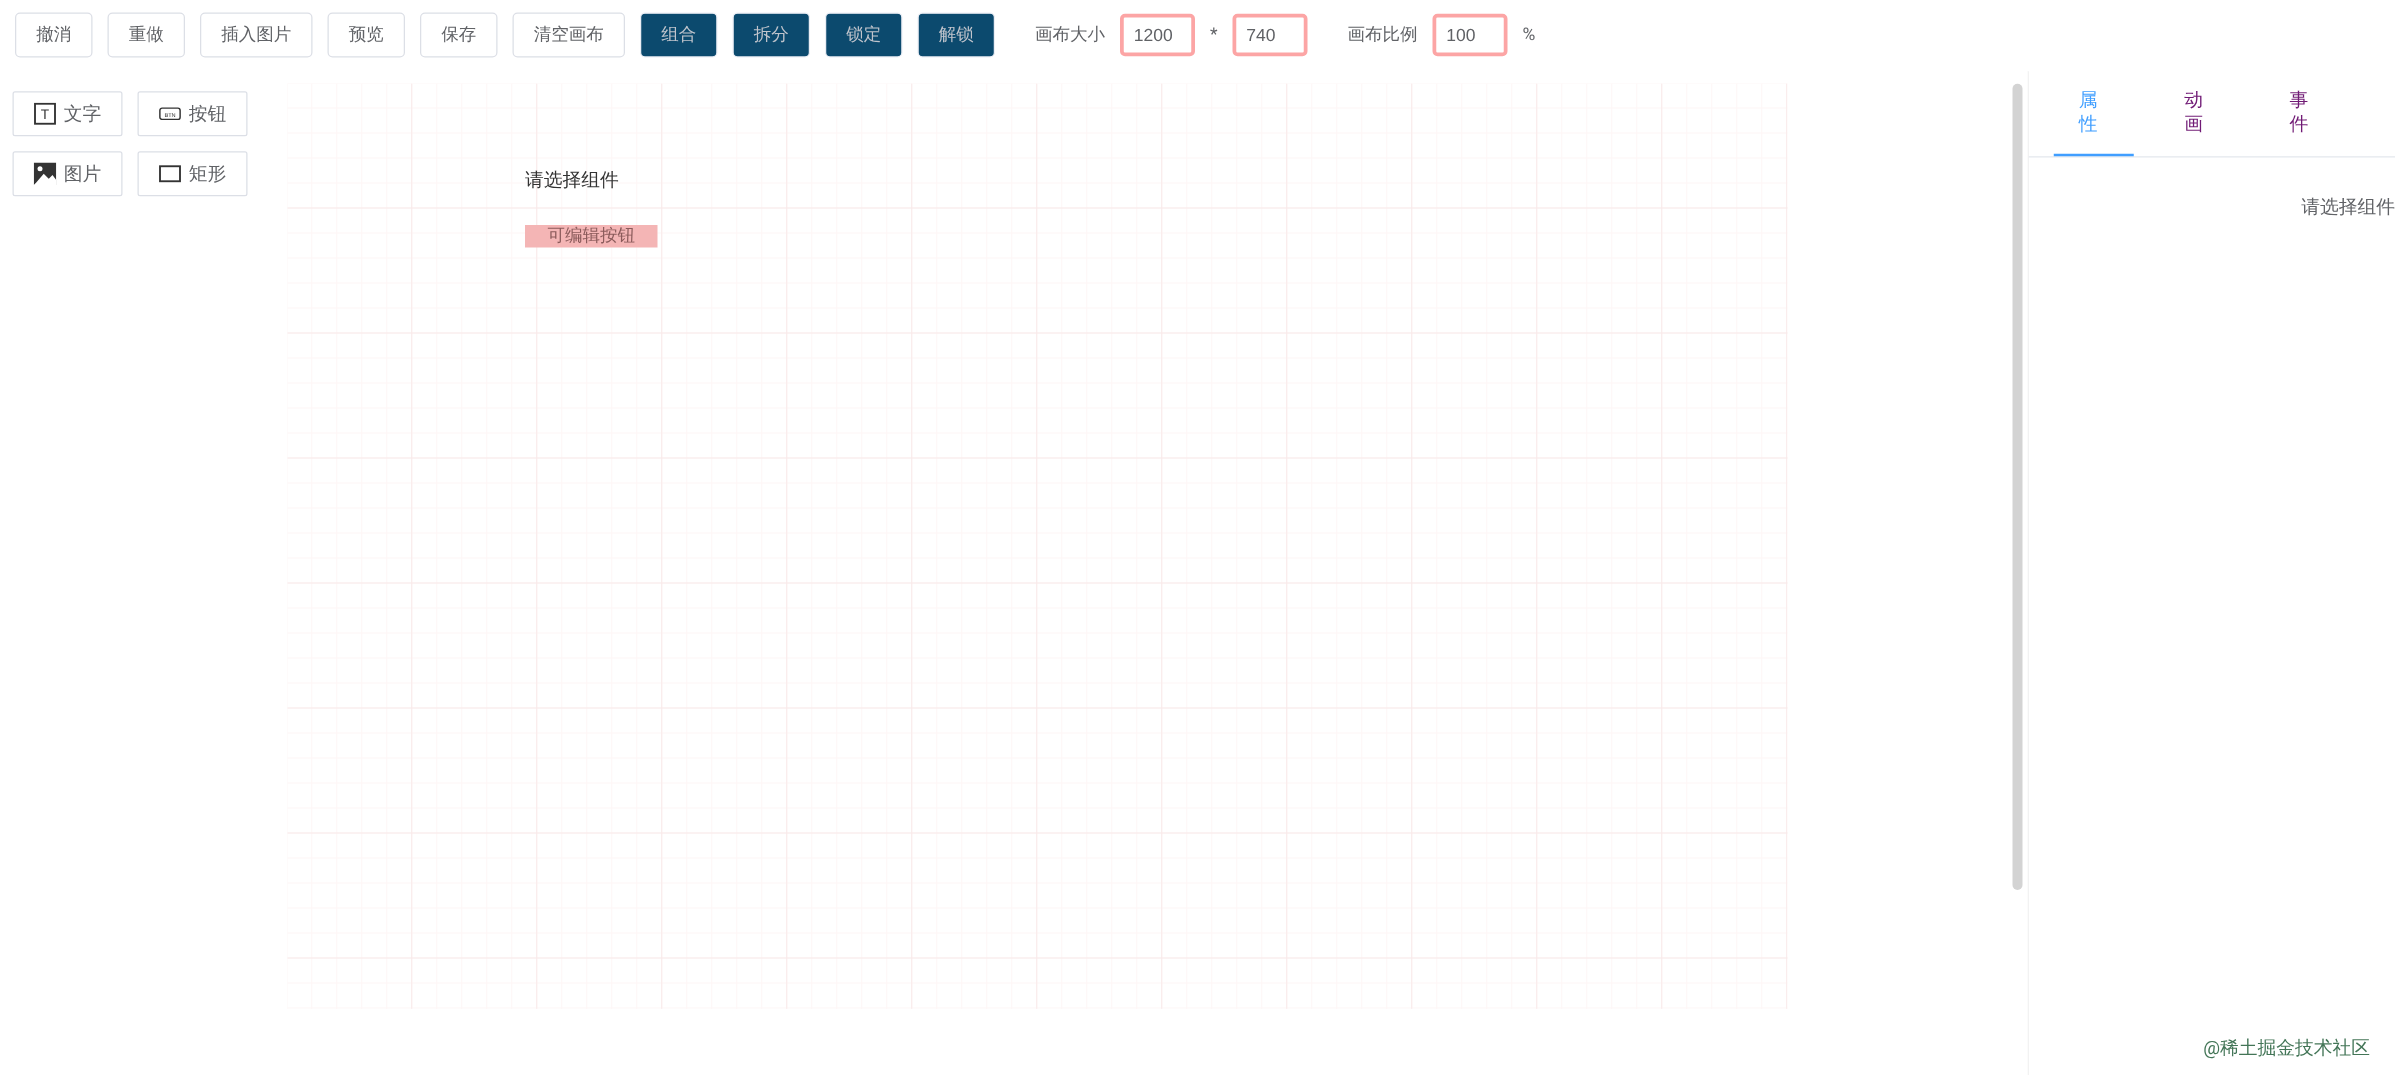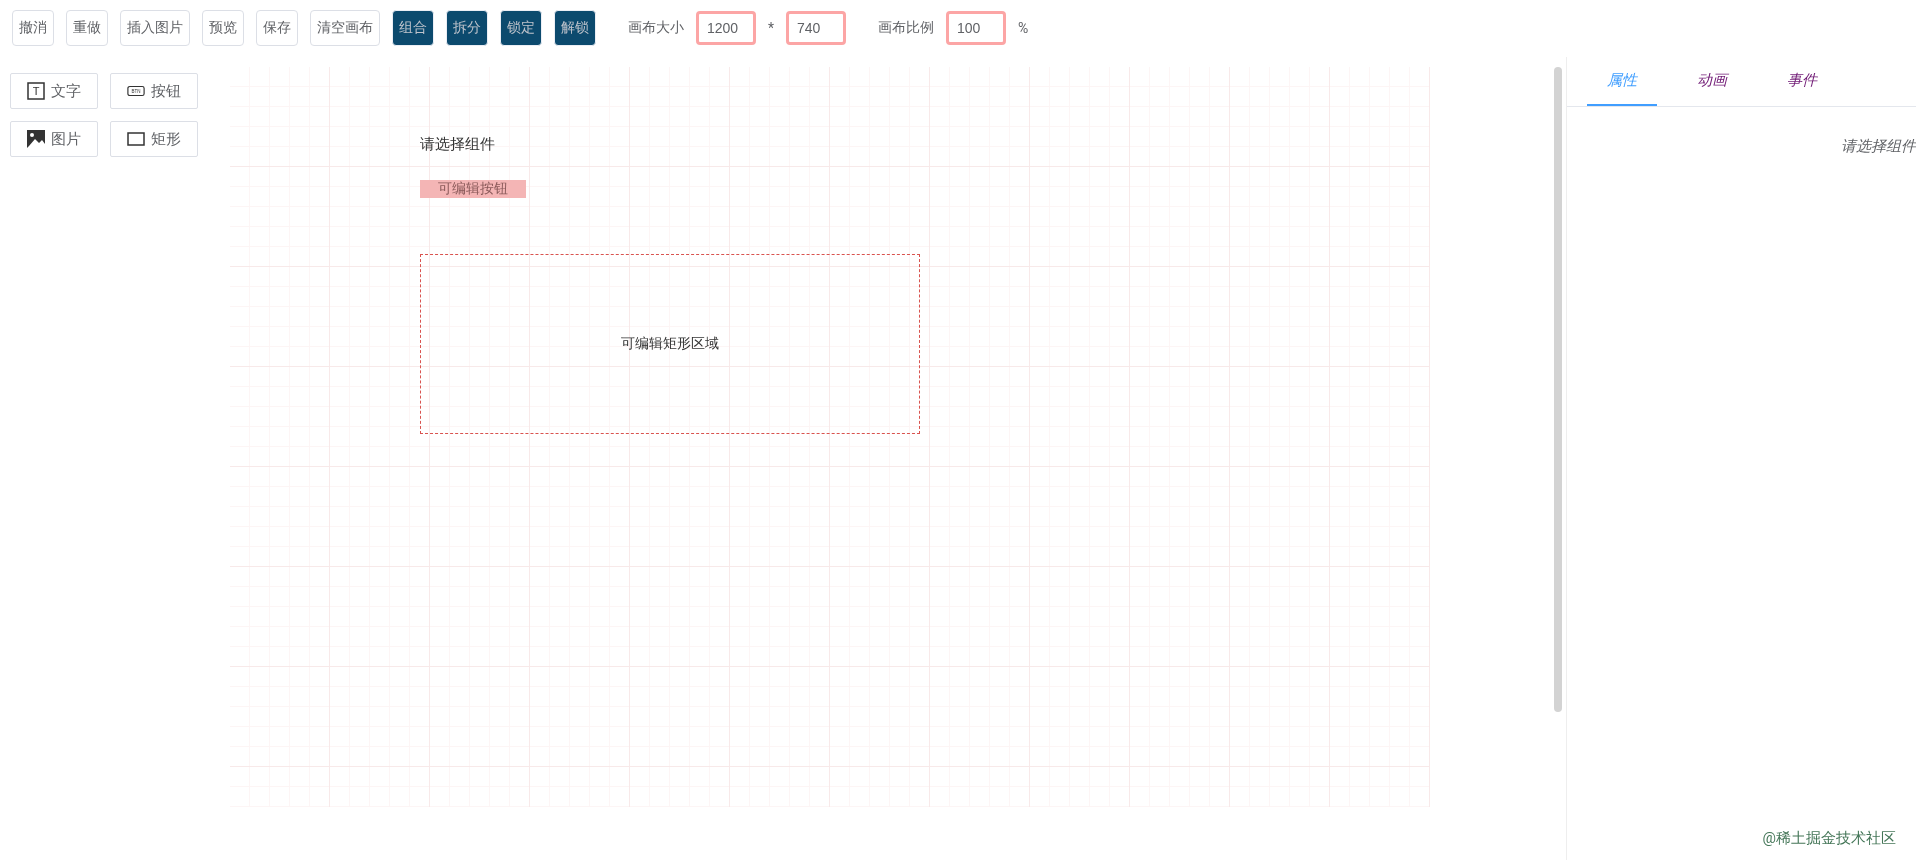--- a/index.html
+++ b/index.html
@@ -22,21 +22,21 @@
       display: flex;
       align-items: center;
       padding: 10px 12px;
       gap: 12px;
       border-bottom: 1px solid transparent;
     }
     .toolbar-btn {
       background: #fff;
       border: 1px solid #dcdfe6;
       border-radius: 4px;
-      padding: 8px 6px;
+      padding: 8px 16px;
       font-size: 14px;
       color: #606266;
       cursor: pointer;
       white-space: nowrap;
     }
     .toolbar-btn.disabled {
       color: #c0c4cc;
       cursor: not-allowed;
       background: #0c4a6e;
       border-color: #ebeef5;
@@ -156,24 +156,23 @@
     }
     .scrollbar-thumb {
       width: 8px;
       height: 645px;
       background: #d3d3d3;
       border-radius: 4px;
     }
     
     
     .sidebar {
-      width: 350px;
+      width: 294px;
       border-left: 1px solid #eee;
       padding: 0;
-      font-style: italic;
     }
     .tabs {
       display: flex;
       border-bottom: 1px solid #e4e7ed;
       padding: 0 20px;
     }
     .tab {
       padding: 14px 20px;
       font-size: 15px;
       color: #701a75;
@@ -263,23 +262,20 @@
           </svg>
       </span>
       <span>矩形</span>
     </div>
   </div>
 
   <div class="canvas-wrapper">
     <div class="canvas">
       <div class="canvas-text">请选择组件</div>
       <button class="canvas-button">可编辑按钮</button>
-      <div class="canvas-rect">
-        <span>可编辑矩形区域</span>
-      </div>
     </div>
     <div class="scrollbar-track">
       <div class="scrollbar-thumb"></div>
     </div>
   </div>
 
   <div class="sidebar">
     <div class="tabs">
       <div class="tab active">属性</div>
       <div class="tab">动画</div>

